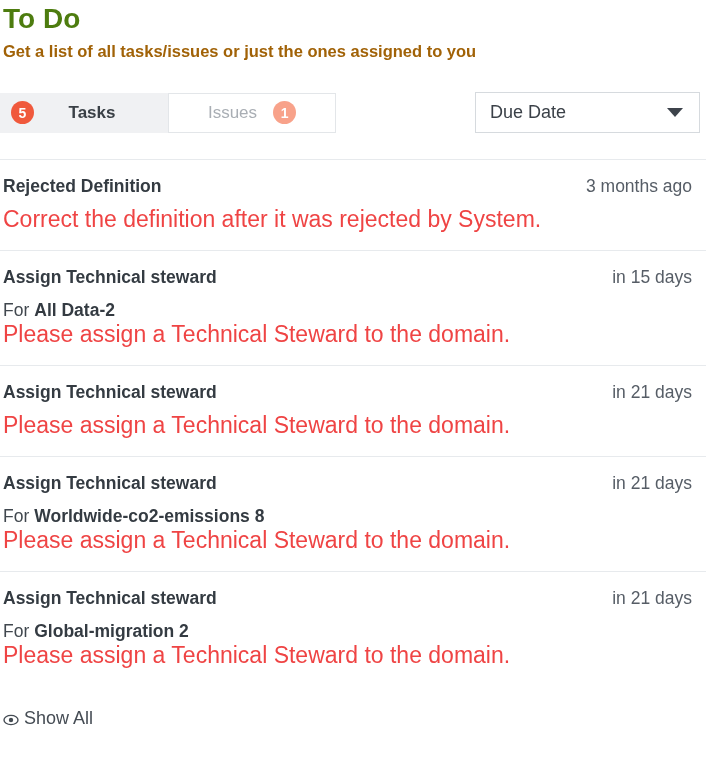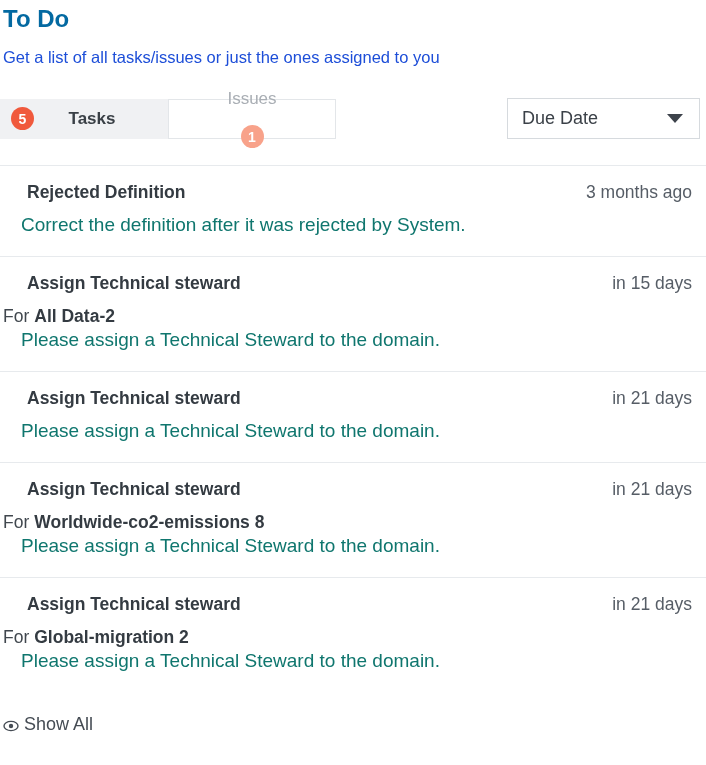--- a/index.html
+++ b/index.html
@@ -9,31 +9,32 @@
     height: 765px;
     background: #ffffff;
     font-family: "Liberation Sans", sans-serif;
     color: #3d434b;
     overflow: hidden;
   }
   .page { padding: 2px 0 0 0; }
 
   
   .page-title {
-    font-size: 24px;
+    font-size: 28px;
     line-height: 30px;
     font-weight: bold;
-    color: #0369a1;
+    color: #4d7c0f;
     margin: 2px 11px 6px 3px;
   }
   .page-subtitle {
     font-size: 16.5px;
     line-height: 22px;
-    color: #1d4ed8;
-    margin: 12px 0 0 3px;
+    color: #a16207;
+    margin: 6px 0 0 3px;
+    font-weight: bold;
   }
 
   
   .controls {
     margin-top: 30px;
     display: flex;
     align-items: center;
     justify-content: space-between;
     padding-right: 6px;
   }
@@ -52,21 +53,20 @@
   .tab.active {
     background: #f0f1f3;
   }
   .tab.active .tab-label {
     font-weight: bold;
     color: #3a4046;
   }
   .tab.inactive {
     background: #ffffff;
     border: 1px solid #e3e6e9;
-    flex-direction: column;
   }
   .tab.inactive .tab-label {
     color: #a9aeb4;
   }
   .badge {
     width: 23px;
     height: 23px;
     border-radius: 50%;
     color: #ffffff;
     font-size: 14px;
@@ -74,21 +74,21 @@
     display: flex;
     align-items: center;
     justify-content: center;
     flex: 0 0 auto;
   }
   .tab.active .badge { background: #f0593c; position: absolute; left: 11px; }
   .tab.inactive .badge { background: #f8a28a; }
   .tab.active .tab-label { margin-left: 16px; }
 
   .sort-select {
-    width: 193px;
+    width: 225px;
     height: 41px;
     border: 1px solid #d6dade;
     background: #ffffff;
     display: flex;
     align-items: center;
     justify-content: space-between;
     padding: 0 16px 0 14px;
     font-size: 18px;
     color: #3b4148;
     cursor: pointer;
@@ -111,39 +111,37 @@
     display: flex;
     justify-content: space-between;
     align-items: baseline;
     margin-bottom: 9px;
   }
   .task-title {
     font-size: 17.5px;
     font-weight: bold;
     color: #343b42;
     line-height: 23px;
-    margin-left: 24px;
   }
   .task-due {
     font-size: 17.5px;
     color: #565d66;
     line-height: 23px;
   }
   .task-for {
     font-size: 17.5px;
     color: #40474e;
     line-height: 24px;
   }
   .task-for .for-prefix { margin-right: 5px; }
   .task-for .for-target { font-weight: bold; color: #343b42; }
   .task-desc {
-    font-size: 19px;
-    color: #0f766e;
+    font-size: 23px;
+    color: #ef4444;
     line-height: 24px;
-    margin-left: 18px;
   }
 
   
   .show-all {
     margin: 22px 0 0 3px;
     display: inline-flex;
     align-items: center;
     gap: 5px;
     font-size: 18px;
     color: #454c54;

